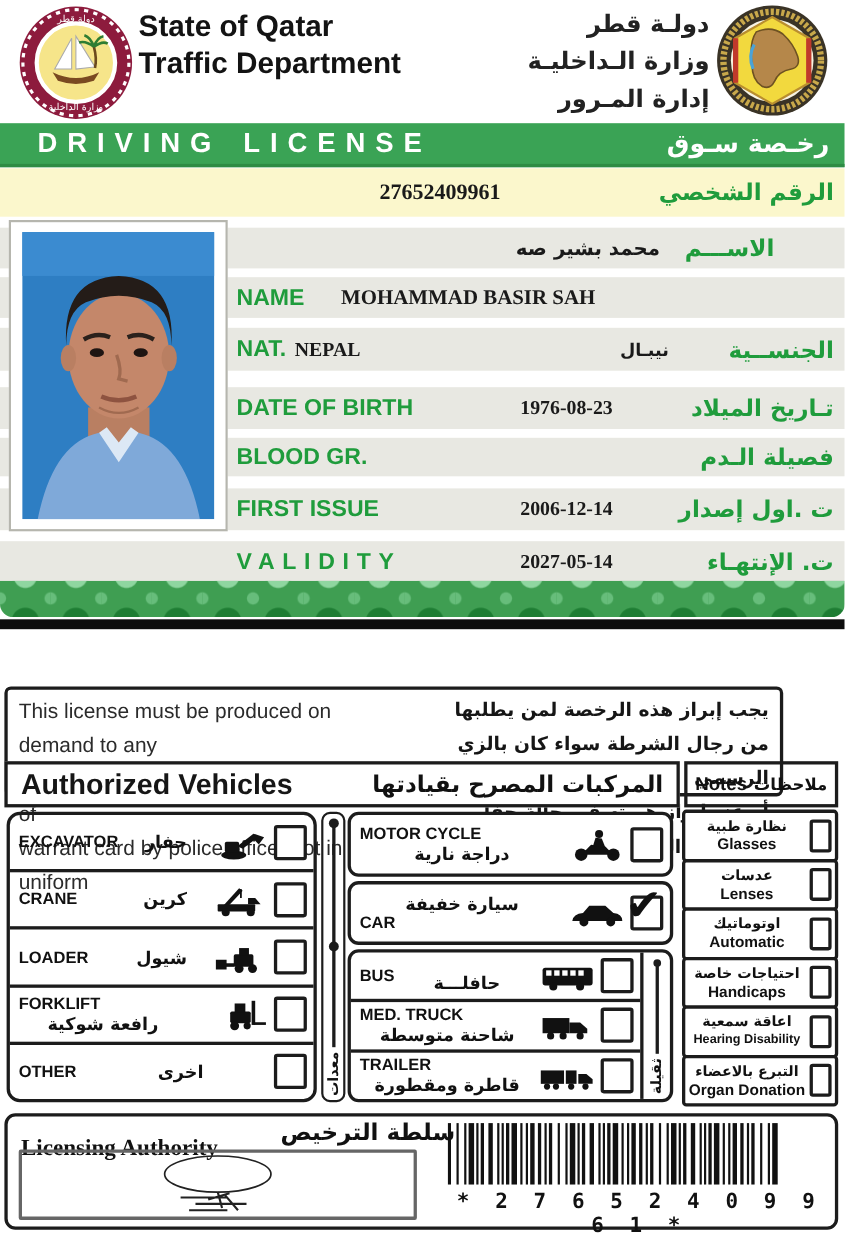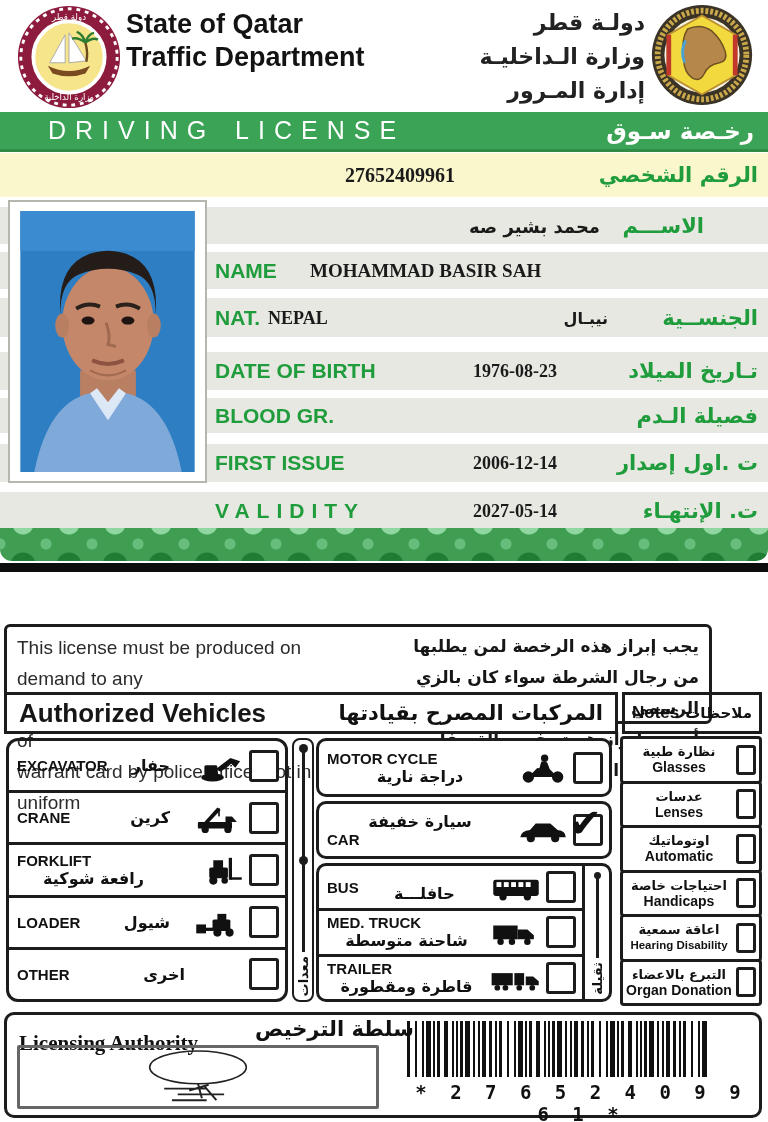--- a/index.html
+++ b/index.html
@@ -8,21 +8,21 @@
   .abs{position:absolute;}
   .ar{font-family:"DejaVu Sans",sans-serif;direction:rtl;unicode-bidi:isolate;}
   .serif{font-family:"Liberation Serif",serif;font-weight:bold;}
   
   .hdr-en{left:126px;top:8px;width:320px;font-weight:bold;font-size:27px;line-height:33px;color:#131313;}
   .hdr-ar{left:420px;top:6px;width:225px;text-align:right;font-weight:bold;font-size:22px;line-height:34px;color:#222;}
   .emblem-qatar{left:16px;top:4px;width:106px;height:106px;}
   .emblem-gcc{left:648px;top:2px;width:108px;height:106px;}
   .titlebar{left:0;top:112px;width:768px;height:37px;background:#3aa355;border-bottom:3px solid #2e8c44;
             display:flex;align-items:center;justify-content:space-between;}
-  .titlebar .en{margin-left:48px;color:#fff;font-weight:normal;font-size:25px;letter-spacing:9px;word-spacing:4px;}
+  .titlebar .en{margin-left:34px;color:#fff;font-weight:bold;font-size:25px;letter-spacing:9px;word-spacing:4px;}
   .titlebar .arx{margin-right:14px;color:#fff;font-weight:bold;font-size:23px;}
   .row{left:0;width:768px;}
   .r-personal{top:153px;height:44px;background:#fbf7cc;}
   .stripe{background:#e8e8e2;}
   .r-name-ar{top:207px;height:37px;}
   .r-name{top:252px;height:37px;}
   .r-nat{top:298px;height:39px;}
   .r-dob{top:352px;height:38px;}
   .r-blood{top:398px;height:35px;}
   .r-first{top:444px;height:38px;}
@@ -268,47 +268,47 @@
             <path d="M40 25 v-7 h8 l6 7 z"></path>
         <path d="M12 27 L30 7 l4 3 L18 27 z"></path>
             <rect x="31" y="8" width="2" height="10"></rect>
         <circle cx="15" cy="34" r="4.5"></circle>
             <circle cx="43" cy="34" r="4.5"></circle>
           </g>
         </svg>
       <span class="cbx"></span>
     </div>
     <div class="eqrow">
+      <span class="en">LOADER</span>
+      <span class="arx ar">شيول</span>
+      <svg class="vicon" viewBox="0 0 64 40">
+          <g fill="#111">
+        <path d="M4 23 h12 v11 H4 z"></path>
+            <rect x="15" y="27" width="10" height="4"></rect>
+        <rect x="24" y="17" width="22" height="14" rx="2"></rect>
+            <rect x="30" y="10" width="11" height="8"></rect>
+        <circle cx="30" cy="33" r="5"></circle>
+            <circle cx="45" cy="33" r="5"></circle>
+          </g>
+        </svg>
+      <span class="cbx"></span>
+    </div>
+    <div class="eqrow">
       <span class="labels" style="flex:1;display:flex;flex-direction:column;">
         <span class="en">FORKLIFT</span>
         <span class="arx ar" style="text-align:center;">رافعة شوكية</span>
       </span>
       <svg class="vicon" viewBox="0 0 64 40">
           <g fill="#111">
         <rect x="44" y="5" width="4" height="27"></rect>
             <rect x="46" y="29" width="14" height="3"></rect>
         <rect x="20" y="17" width="23" height="13" rx="2"></rect>
             <rect x="25" y="8" width="12" height="10"></rect>
         <circle cx="25" cy="33" r="5"></circle>
             <circle cx="39" cy="33" r="4"></circle>
-          </g>
-        </svg>
-      <span class="cbx"></span>
-    </div>
-    <div class="eqrow">
-      <span class="en">LOADER</span>
-      <span class="arx ar">شيول</span>
-      <svg class="vicon" viewBox="0 0 64 40">
-          <g fill="#111">
-        <path d="M4 23 h12 v11 H4 z"></path>
-            <rect x="15" y="27" width="10" height="4"></rect>
-        <rect x="24" y="17" width="22" height="14" rx="2"></rect>
-            <rect x="30" y="10" width="11" height="8"></rect>
-        <circle cx="30" cy="33" r="5"></circle>
-            <circle cx="45" cy="33" r="5"></circle>
           </g>
         </svg>
       <span class="cbx"></span>
     </div>
     <div class="eqrow">
       <span class="en">OTHER</span>
       <span class="arx ar" style="margin-right:60px;">اخرى</span>
       <span class="cbx"></span>
     </div>
   </div>

